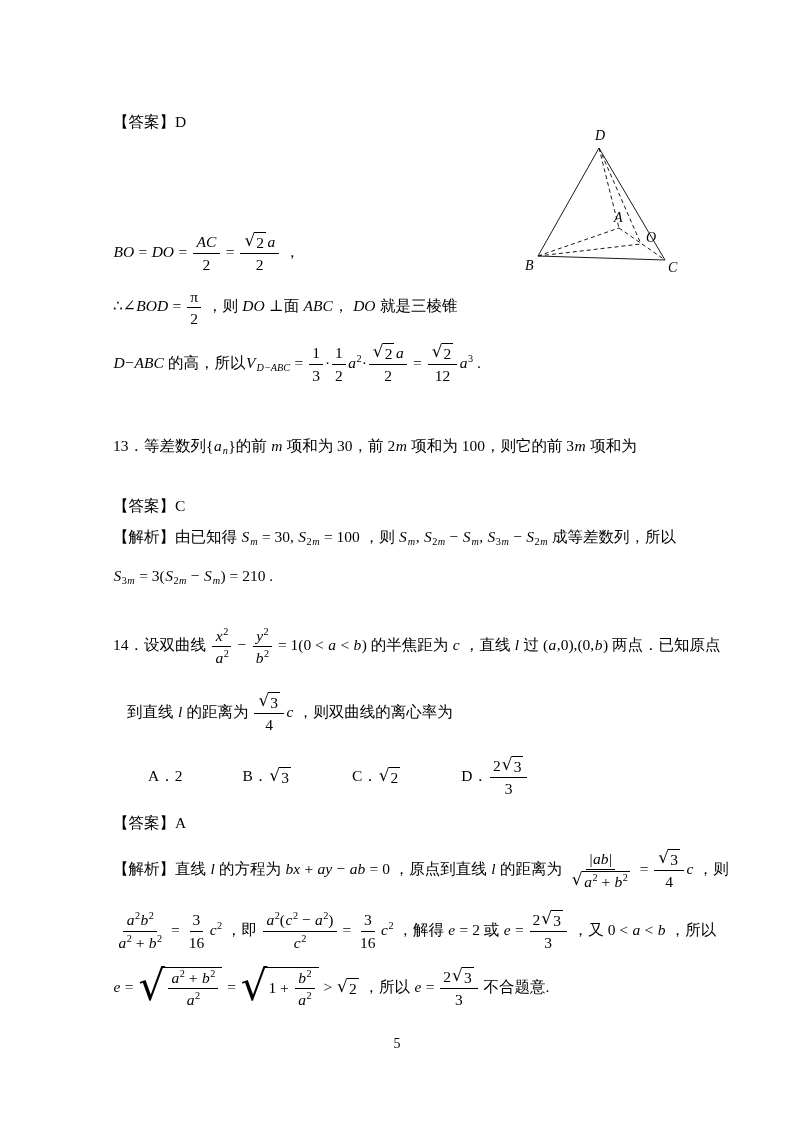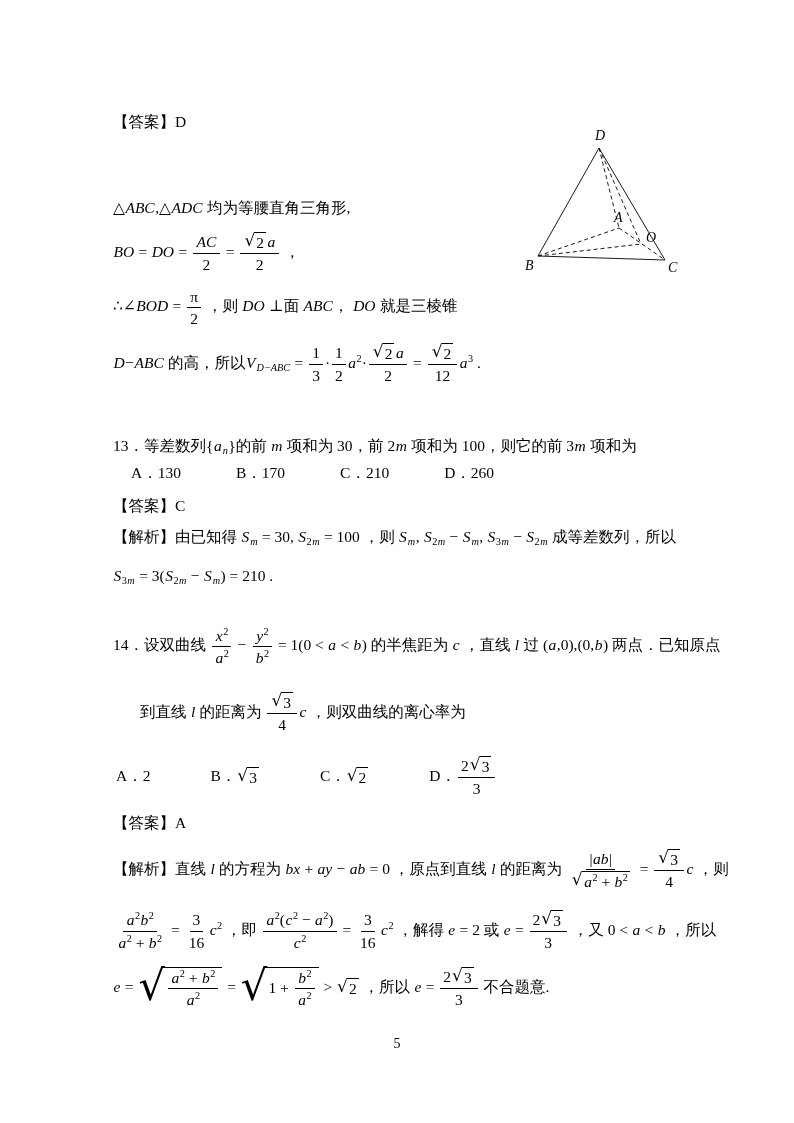--- a/index.html
+++ b/index.html
@@ -43,21 +43,20 @@
   .figure line.dash { stroke-dasharray: 4 3; }
   .figure text { font-family: "Liberation Serif", serif; font-style: italic; font-size: 14px; fill: #000; }
   .footer { position: absolute; top: 1036px; left: 0; width: 100%; text-align: center; font-size: 14px; }
 </style>
 </head>
 <body>
 
 <div class="page">
 
   <p class="line" style="top:96px"><span class="mt">【答案】D</span></p>
-  <p class="line" style="top:182px"><span class="mt">△</span><span class="mi">ABC</span><span class="mt">,△</span><span class="mi">ADC</span><span class="mt"> 均为等腰直角三角形,</span></p>
   <p class="line" style="top:216px"><span class="mi">BO</span><span class="mt"> = </span><span class="mi">DO</span><span class="mt"> = </span><span class="frac">
         <span class="num"><span class="mi">AC</span></span>
         <span class="den"><span class="mt">2</span></span>
       </span><span class="mt"> = </span><span class="frac">
         <span class="num"><span class="sqrt"><span class="sign">√</span><span class="cnt"><span class="mt">2</span></span></span><span class="mi">a</span></span>
         <span class="den"><span class="mt">2</span></span>
       </span><span class="mt"> ，</span></p>
   <p class="line" style="top:271px"><span class="mt">∴∠</span><span class="mi">BOD</span><span class="mt"> = </span><span class="frac">
         <span class="num"><span class="mt">π</span></span>
         <span class="den"><span class="mt">2</span></span>
@@ -86,37 +85,36 @@
       <line x1="78" y1="20" x2="120" y2="116" class="dash"></line>
       <line x1="17" y1="128" x2="120" y2="116" class="dash"></line>
       <text x="74" y="12">D</text>
       <text x="93" y="94">A</text>
       <text x="125" y="114">O</text>
       <text x="4" y="142">B</text>
       <text x="147" y="144">C</text>
     </svg>
 
   <p class="line" style="top:420px"><span class="mt">13．等差数列{</span><span class="grp"><span class="mi">a</span><sub><span class="mi">n</span></sub></span><span class="mt">}的前 </span><span class="mi">m</span><span class="mt"> 项和为 30，前 2</span><span class="mi">m</span><span class="mt"> 项和为 100，则它的前 3</span><span class="mi">m</span><span class="mt"> 项和为</span></p>
-  <p class="line" style="top:447px; left:131px"><span class="mt">A．130</span><span class="gap" style="width: 55px;"></span><span class="mt">B．170</span><span class="gap" style="width: 55px;"></span><span class="mt">C．210</span><span class="gap" style="width: 55px;"></span><span class="mt">D．260</span></p>
   <p class="line" style="top:480px"><span class="mt">【答案】C</span></p>
   <p class="line" style="top:511px"><span class="mt">【解析】由已知得 </span><span class="grp"><span class="mi">S</span><sub><span class="mi">m</span></sub></span><span class="mt"> = 30, </span><span class="grp"><span class="mi">S</span><sub><span class="mt">2</span><span class="mi">m</span></sub></span><span class="mt"> = 100 ，则 </span><span class="grp"><span class="mi">S</span><sub><span class="mi">m</span></sub></span><span class="mt">, </span><span class="grp"><span class="mi">S</span><sub><span class="mt">2</span><span class="mi">m</span></sub></span><span class="mt"> − </span><span class="grp"><span class="mi">S</span><sub><span class="mi">m</span></sub></span><span class="mt">, </span><span class="grp"><span class="mi">S</span><sub><span class="mt">3</span><span class="mi">m</span></sub></span><span class="mt"> − </span><span class="grp"><span class="mi">S</span><sub><span class="mt">2</span><span class="mi">m</span></sub></span><span class="mt"> 成等差数列，所以</span></p>
   <p class="line" style="top:550px"><span class="grp"><span class="mi">S</span><sub><span class="mt">3</span><span class="mi">m</span></sub></span><span class="mt"> = 3(</span><span class="grp"><span class="mi">S</span><sub><span class="mt">2</span><span class="mi">m</span></sub></span><span class="mt"> − </span><span class="grp"><span class="mi">S</span><sub><span class="mi">m</span></sub></span><span class="mt">) = 210 .</span></p>
 
   <p class="line" style="top:610px"><span class="mt">14．设双曲线 </span><span class="frac">
         <span class="num"><span class="grp"><span class="mi">x</span><sup><span class="mt">2</span></sup></span></span>
         <span class="den"><span class="grp"><span class="mi">a</span><sup><span class="mt">2</span></sup></span></span>
       </span><span class="mt"> − </span><span class="frac">
         <span class="num"><span class="grp"><span class="mi">y</span><sup><span class="mt">2</span></sup></span></span>
         <span class="den"><span class="grp"><span class="mi">b</span><sup><span class="mt">2</span></sup></span></span>
       </span><span class="mt"> = 1(0 &lt; </span><span class="mi">a</span><span class="mt"> &lt; </span><span class="mi">b</span><span class="mt">) 的半焦距为 </span><span class="mi">c</span><span class="mt"> ，直线 </span><span class="mi">l</span><span class="mt"> 过 (</span><span class="mi">a</span><span class="mt">,0),(0,</span><span class="mi">b</span><span class="mt">) 两点．已知原点</span></p>
-  <p class="line" style="top:676px; left:140px"><span class="mt">到直线 </span><span class="mi">l</span><span class="mt"> 的距离为 </span><span class="frac">
+  <p class="line" style="top:676px; left:127px"><span class="mt">到直线 </span><span class="mi">l</span><span class="mt"> 的距离为 </span><span class="frac">
         <span class="num"><span class="sqrt"><span class="sign">√</span><span class="cnt"><span class="mt">3</span></span></span></span>
         <span class="den"><span class="mt">4</span></span>
       </span><span class="mi">c</span><span class="mt"> ，则双曲线的离心率为</span></p>
-  <p class="line" style="top:740px; left:116px"><span class="mt">A．2</span><span class="gap" style="width: 60px;"></span><span class="mt">B．</span><span class="sqrt">
+  <p class="line" style="top:740px; left:148px"><span class="mt">A．2</span><span class="gap" style="width: 60px;"></span><span class="mt">B．</span><span class="sqrt">
         <span class="sign">√</span>
         <span class="cnt"><span class="mt">3</span></span>
       </span><span class="gap" style="width: 60px;"></span><span class="mt">C．</span><span class="sqrt">
         <span class="sign">√</span>
         <span class="cnt"><span class="mt">2</span></span>
       </span><span class="gap" style="width: 60px;"></span><span class="mt">D．</span><span class="frac">
         <span class="num"><span class="mt">2</span><span class="sqrt"><span class="sign">√</span><span class="cnt"><span class="mt">3</span></span></span></span>
         <span class="den"><span class="mt">3</span></span>
       </span></p>
   <p class="line" style="top:797px"><span class="mt">【答案】A</span></p>

